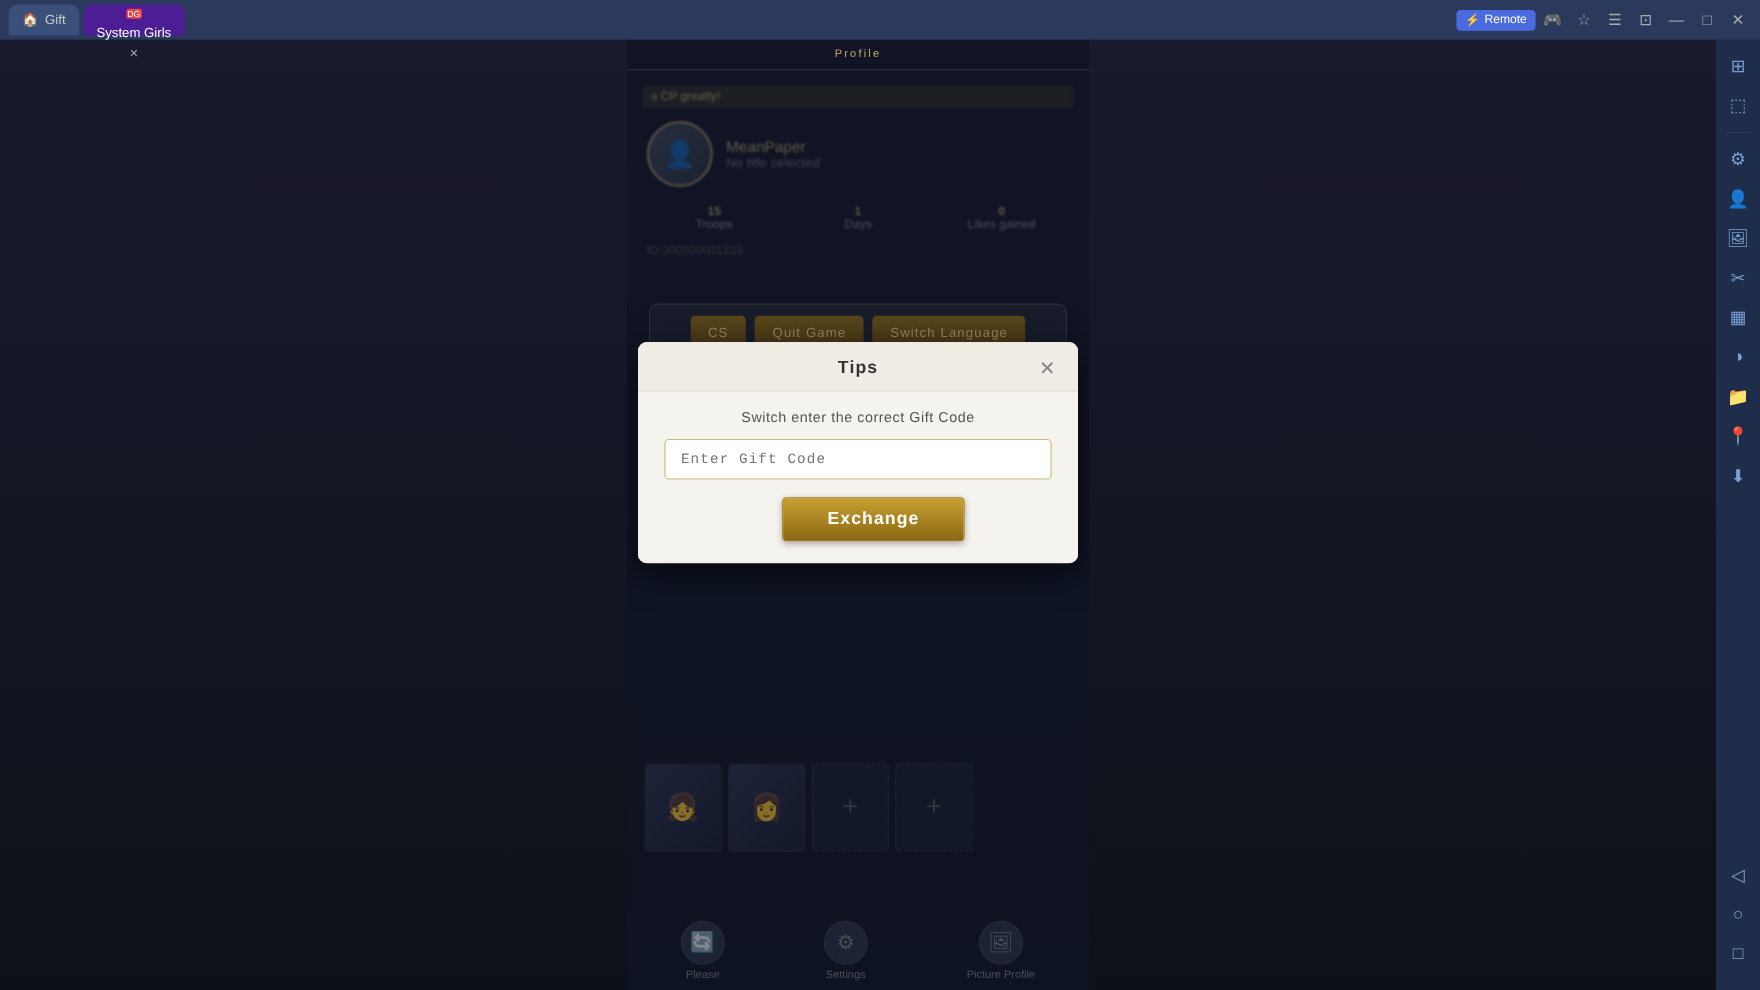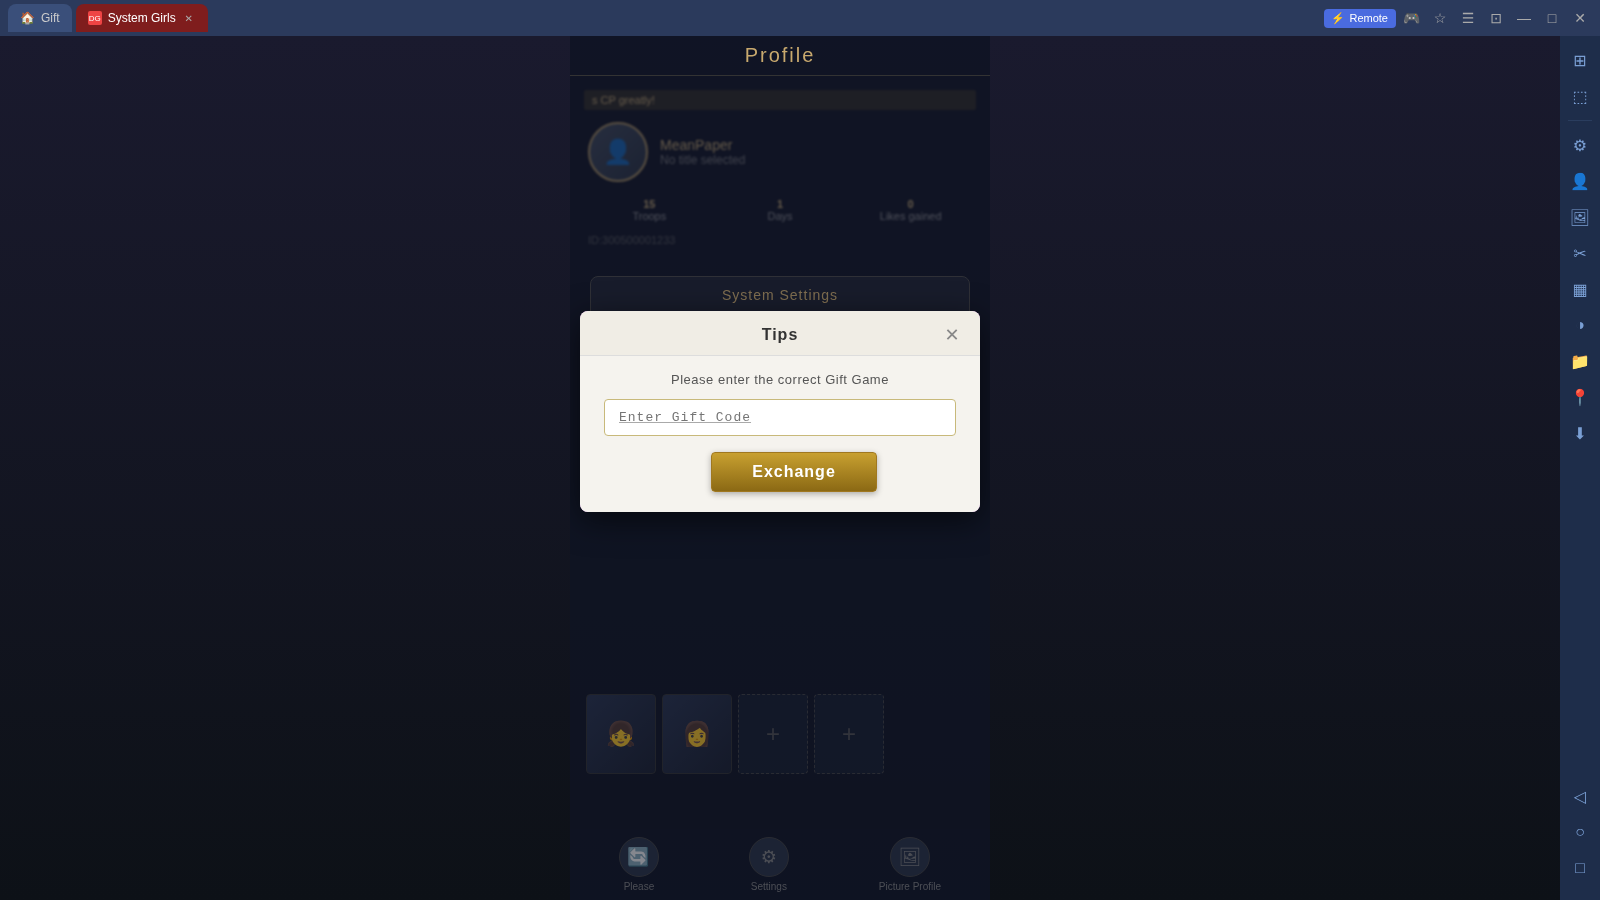--- a/index.html
+++ b/index.html
@@ -36,22 +36,23 @@
       border-radius: 8px 8px 0 0;
       font-size: 12px;
       cursor: pointer;
       height: 28px;
     }
     .tab.home {
       background: #3a4f7a;
       color: #ccc;
     }
     .tab.active {
-      background: #7f1d1d;
+      background: #4c1d95;
       color: #fff;
+      flex-direction: column;
     }
     .tab-favicon {
       width: 14px; height: 14px;
       background: #e44;
       border-radius: 2px;
       display: flex; align-items: center; justify-content: center;
       font-size: 8px; color: white;
     }
     .tab-close {
       width: 14px; height: 14px;
@@ -157,21 +158,21 @@
       height: 100%;
       background: rgba(15, 20, 35, 0.85);
       overflow: hidden;
     }
 
     
     .profile-header {
       text-align: center;
       padding: 8px;
       color: #c8a96e;
-      font-size: 20px;
+      font-size: 10px;
       border-bottom: 1px solid #333;
       letter-spacing: 2px;
     }
 
     
     .profile-content {
       opacity: 0.4;
       filter: blur(1px);
       padding: 10px;
     }
@@ -308,21 +309,20 @@
       width: 100%;
       padding: 10px 14px;
       border: 1.5px solid #c8b97a;
       border-radius: 4px;
       background: #fff;
       font-size: 13px;
       color: #aaa;
       outline: none;
       font-family: 'Courier New', monospace;
       letter-spacing: 1px;
-      text-decoration: underline;
     }
     .exchange-btn-wrapper {
       display: flex;
       justify-content: center;
       margin-top: 16px;
     }
     .exchange-btn {
       padding: 10px 40px;
       background: linear-gradient(to bottom, #c8a030, #8b6914);
       color: #fff;
@@ -487,36 +487,35 @@
     </div>
 
     <div class="char-gallery" style="position:absolute; bottom:120px; left:8px;">
       <div class="char-thumb">👧</div>
       <div class="char-thumb">👩</div>
       <div class="char-add-btn">+</div>
       <div class="char-add-btn">+</div>
     </div>
 
     <div class="system-settings-modal">
-      <div class="modal-header-bg">System Settings</div>
       <div class="modal-buttons-row">
         <button class="game-btn">CS</button>
         <button class="game-btn">Quit Game</button>
         <button class="game-btn">Switch Language</button>
       </div>
     </div>
 
     <div class="tips-modal">
       <div class="tips-modal-header">
         <span style="width:24px"></span>
         <span class="tips-title">Tips</span>
         <button class="tips-close-btn">✕</button>
       </div>
       <div class="tips-modal-body">
-        <div class="tips-description">Please enter the correct Gift Game</div>
+        <div class="tips-description">Switch enter the correct Gift Code</div>
         <input class="gift-code-input" type="text" placeholder="Enter Gift Code" style="">
         <div class="exchange-btn-wrapper">
           <button class="exchange-btn">Exchange</button>
         </div>
       </div>
     </div>
 
     <div class="game-bottom-nav">
       <div class="nav-icon-item">
         <div class="nav-icon-circle">🔄</div>

